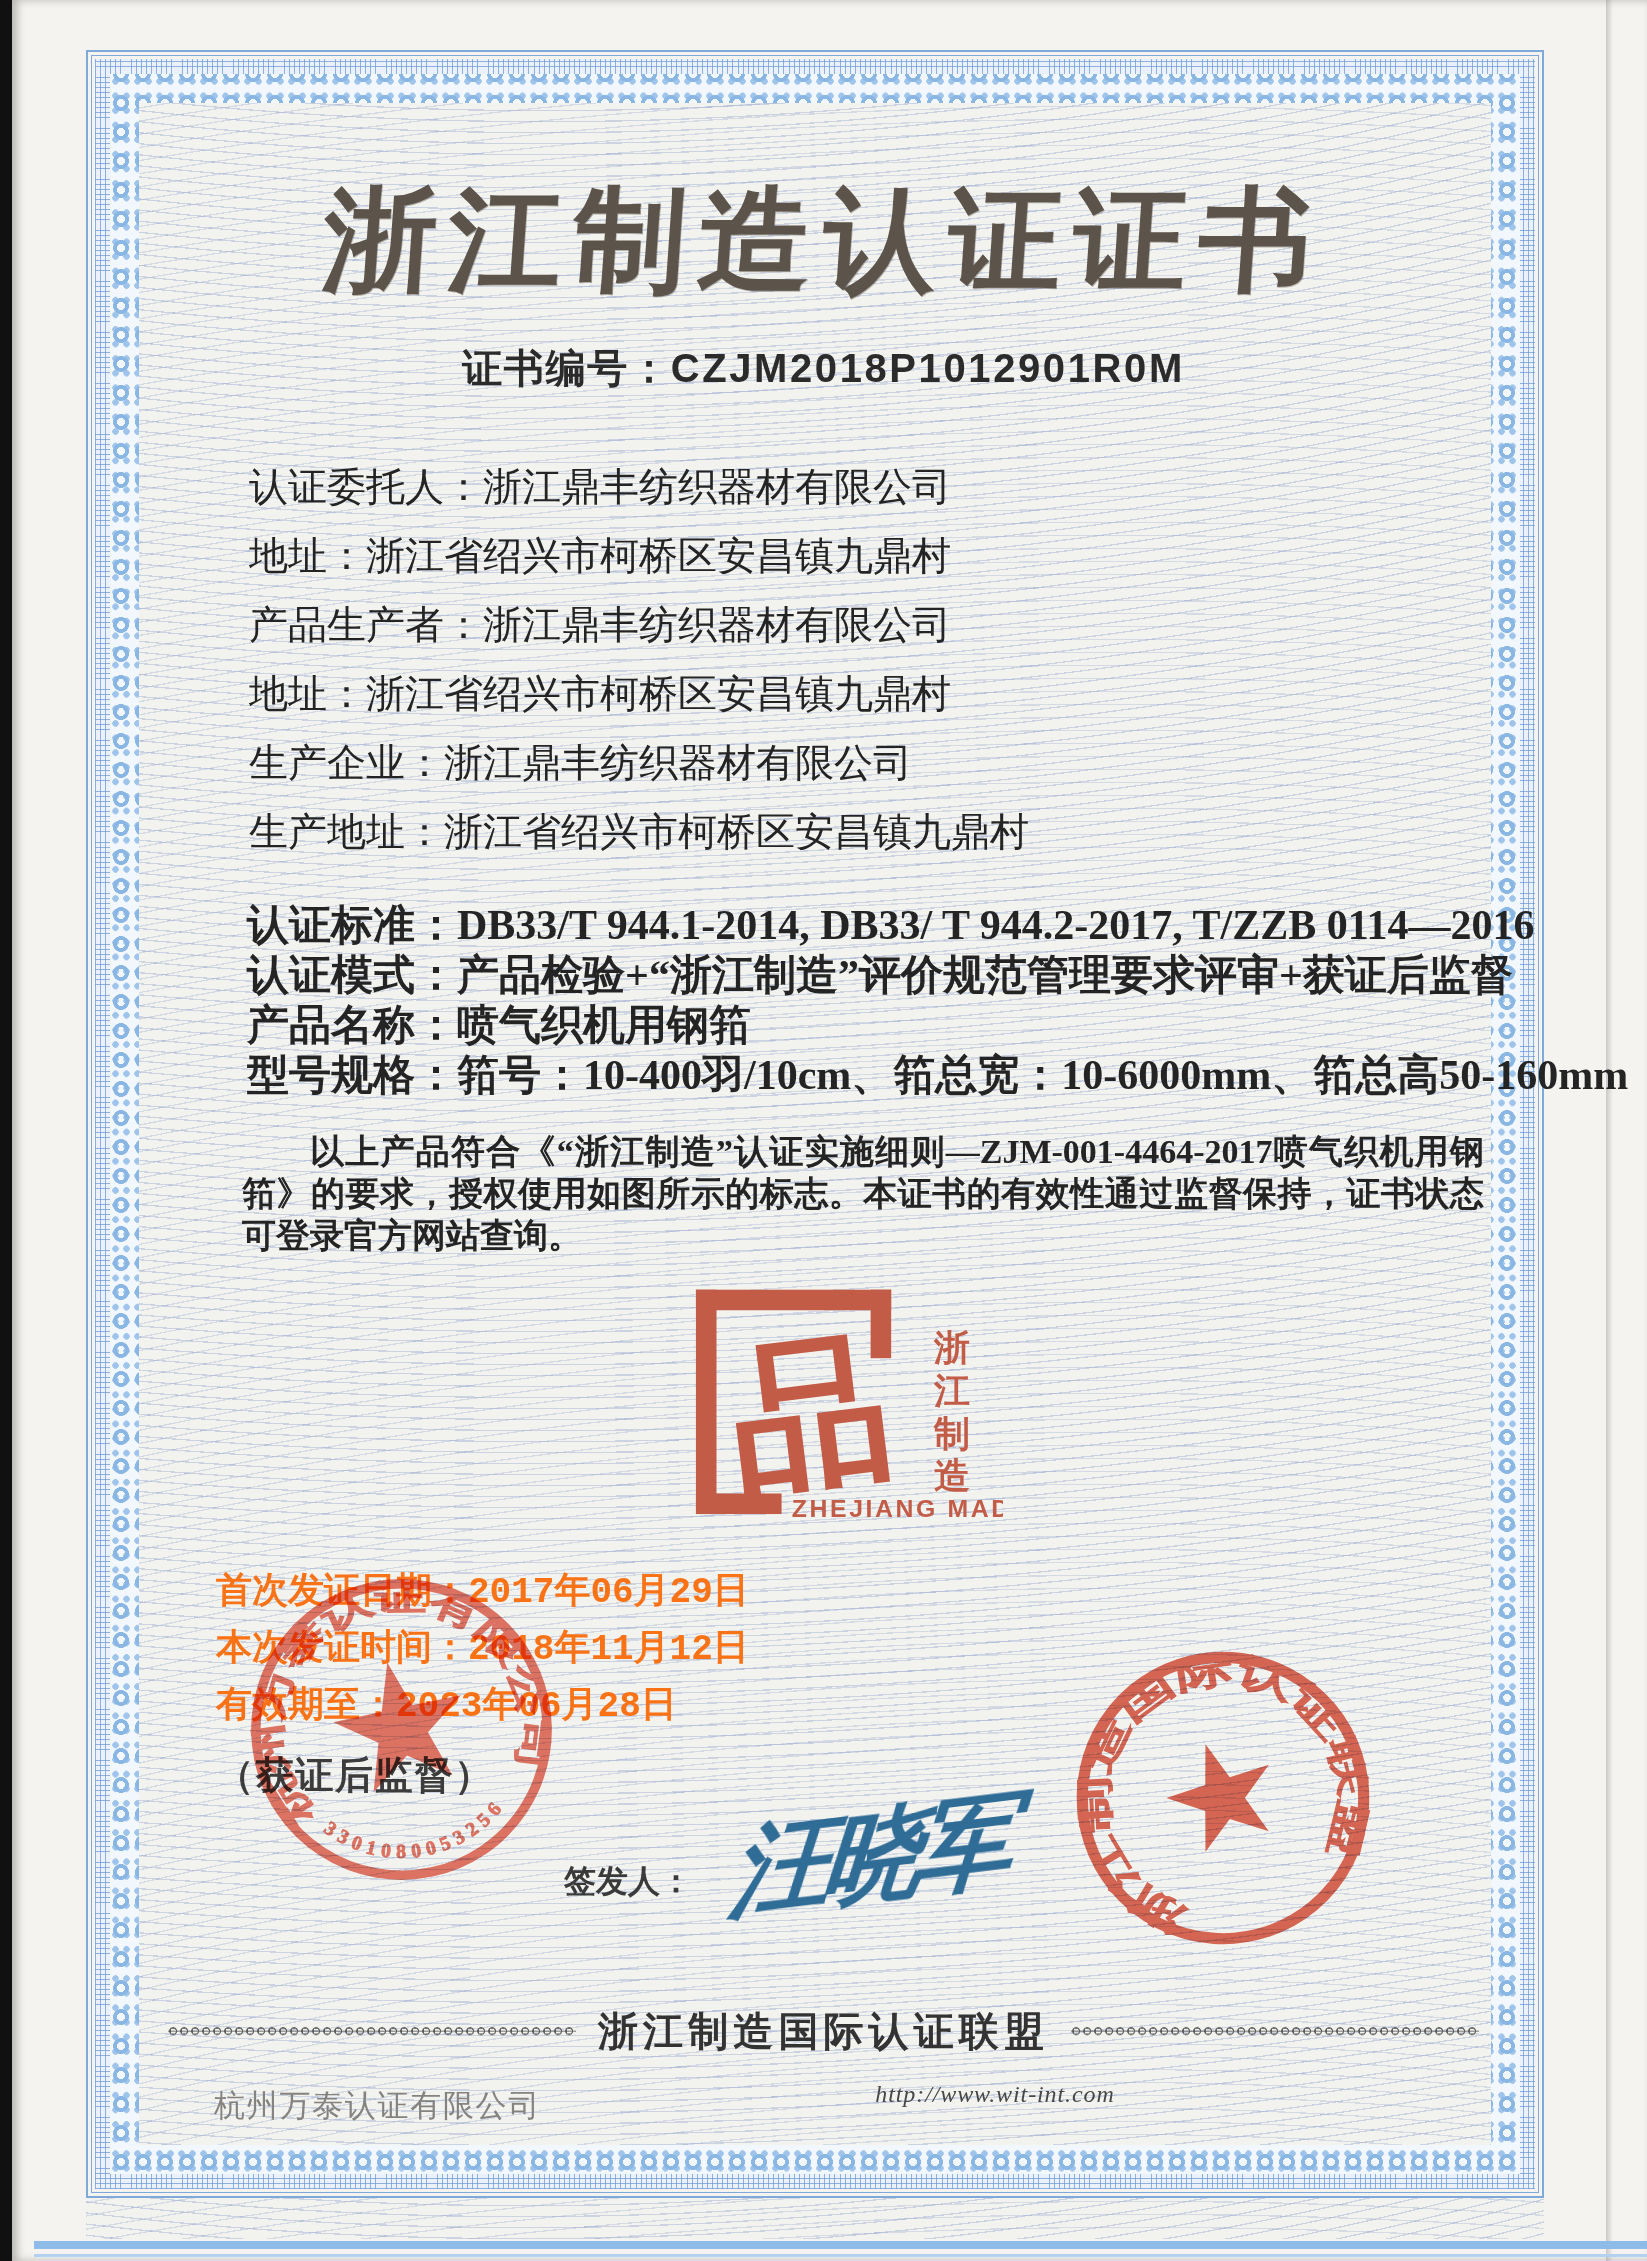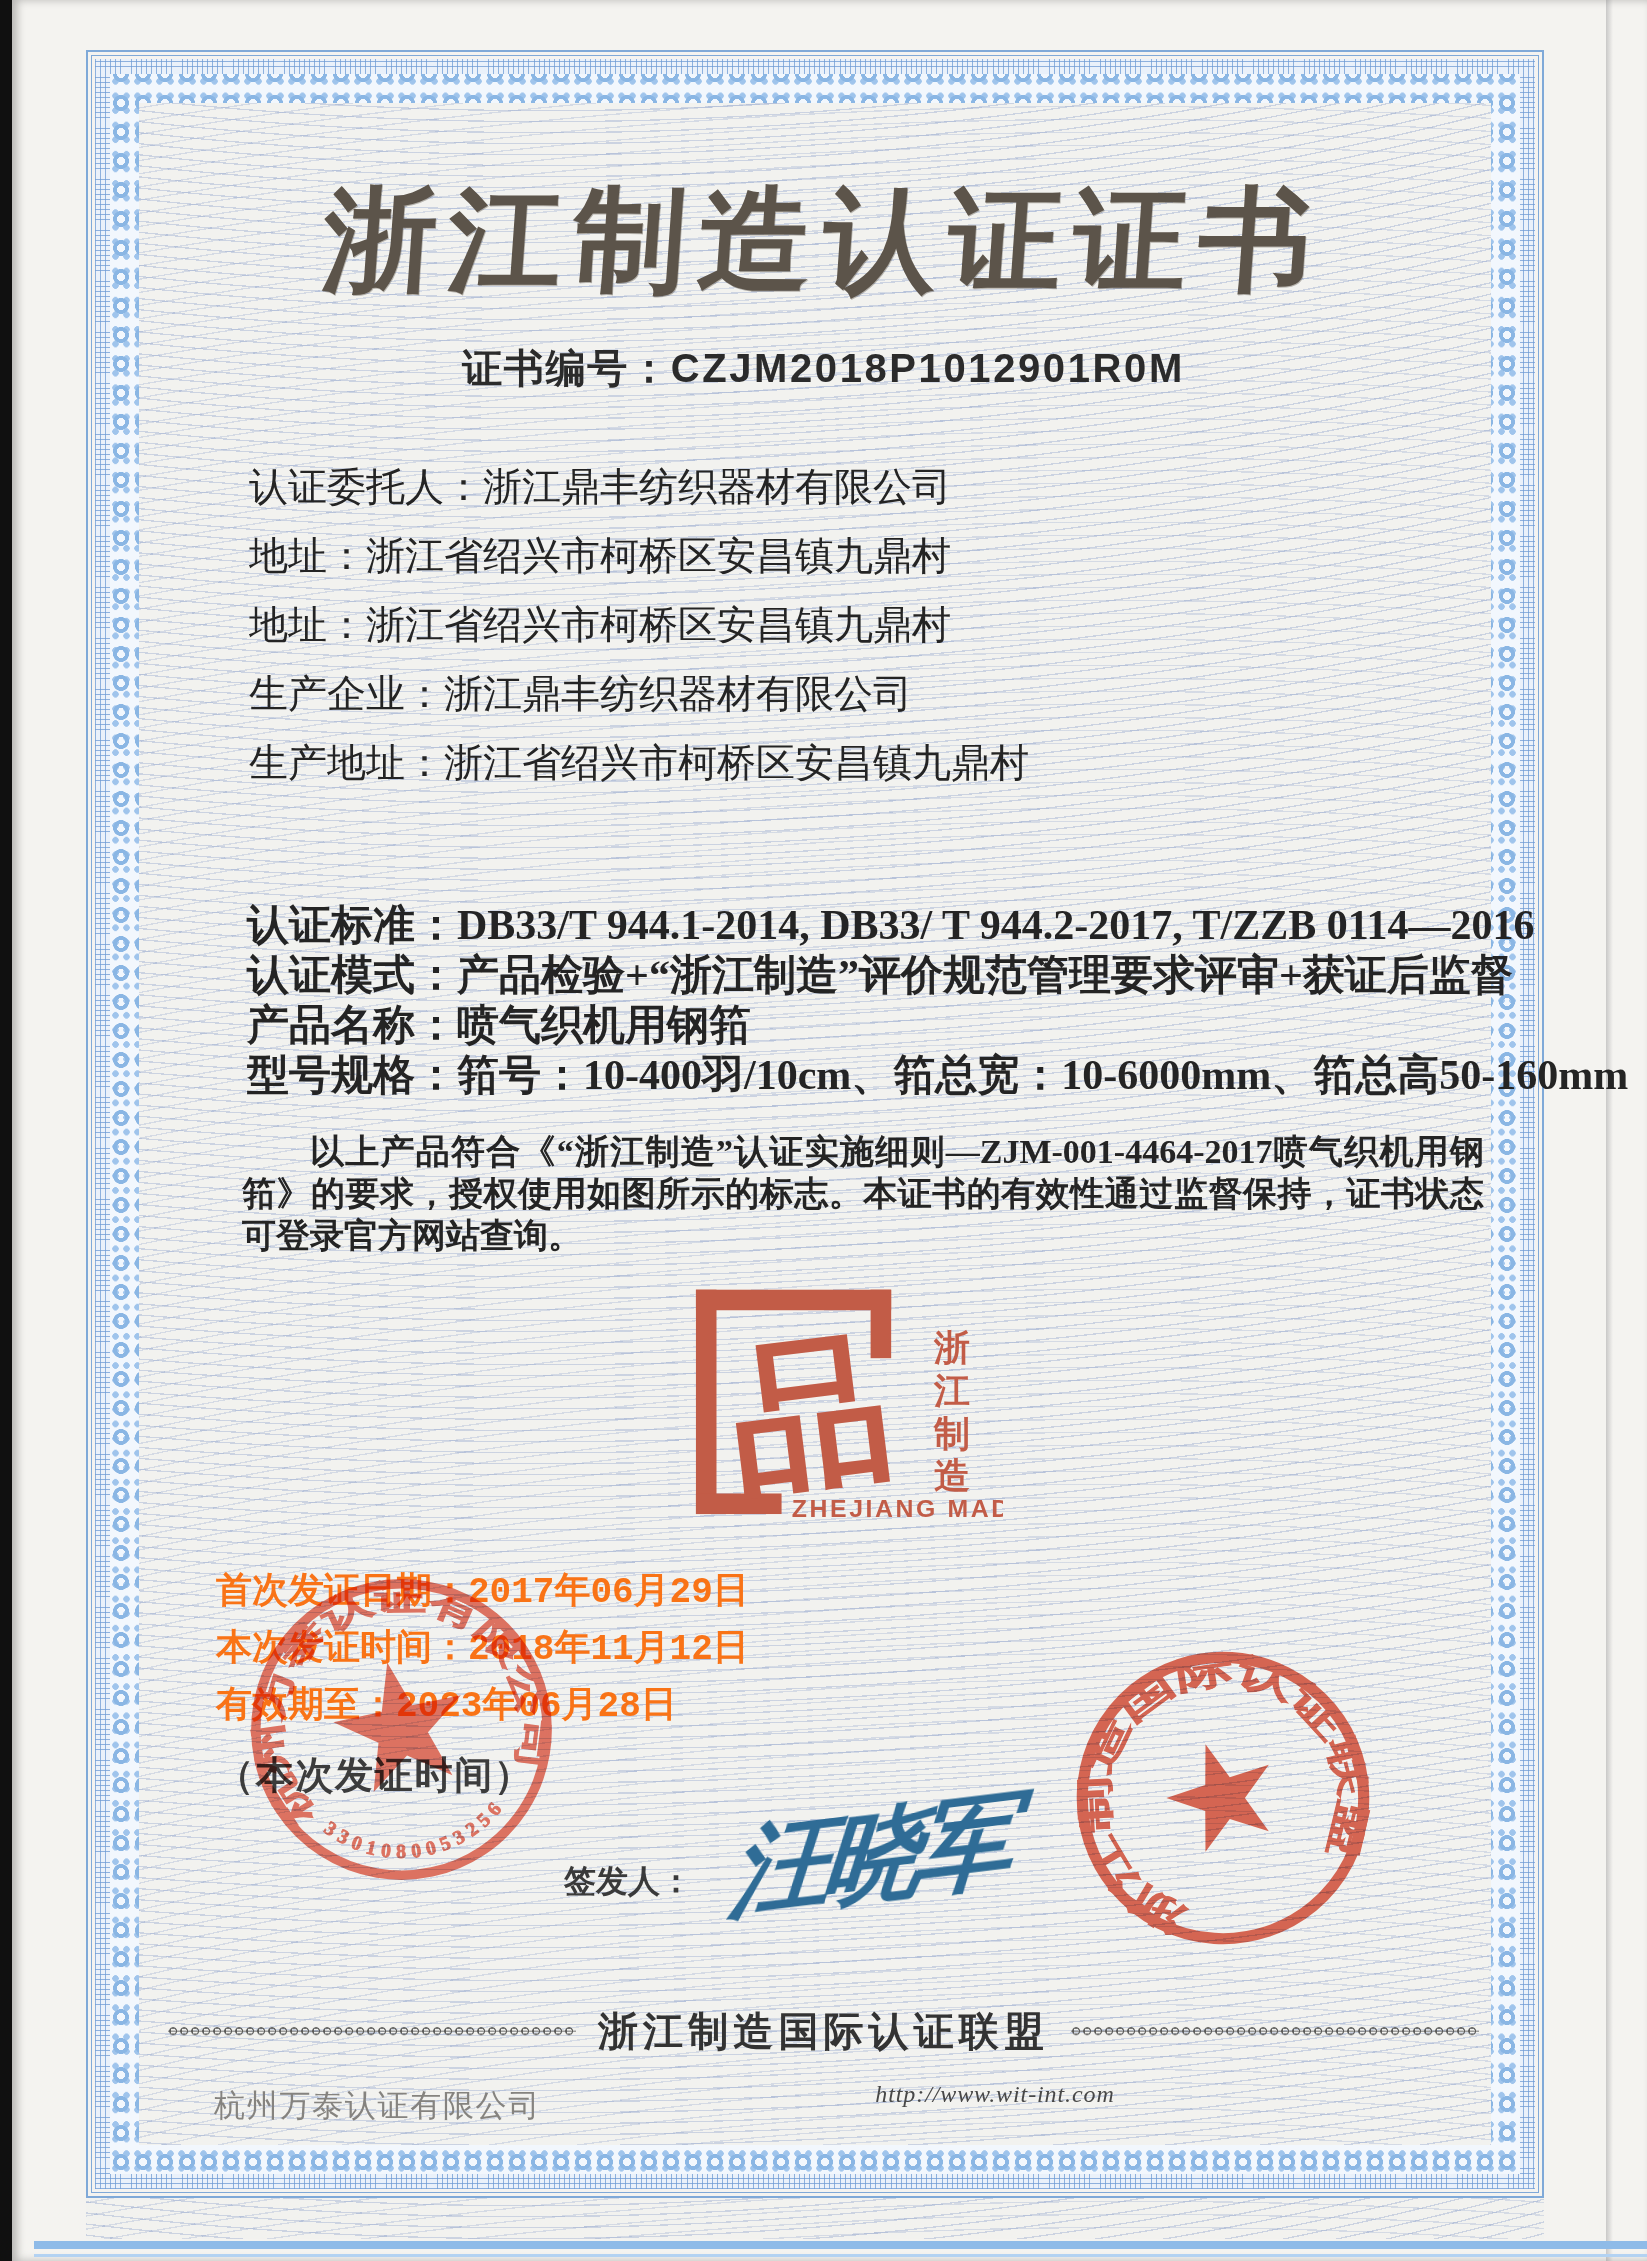--- a/index.html
+++ b/index.html
@@ -142,20 +142,21 @@
 
 <div class="title">浙江制造认证证书</div>
 
 <div class="certno">
   <span>证书编号：</span><span class="num">CZJM2018P1012901R0M</span>
 </div>
 
 <div class="parties">
   <div class="row"><span>认证委托人：</span><span>浙江鼎丰纺织器材有限公司</span></div>
   <div class="row"><span>地址：</span><span>浙江省绍兴市柯桥区安昌镇九鼎村</span></div>
+  <div class="row"><span>产品生产者：</span><span>浙江鼎丰纺织器材有限公司</span></div>
   <div class="row"><span>地址：</span><span>浙江省绍兴市柯桥区安昌镇九鼎村</span></div>
   <div class="row"><span>生产企业：</span><span>浙江鼎丰纺织器材有限公司</span></div>
   <div class="row"><span>生产地址：</span><span>浙江省绍兴市柯桥区安昌镇九鼎村</span></div>
 </div>
 
 <div class="details">
   <div class="row"><span>认证标准：</span><span>DB33/T 944.1-2014, DB33/ T 944.2-2017, T/ZZB 0114—2016</span></div>
   <div class="row"><span>认证模式：</span><span>产品检验+“浙江制造”评价规范管理要求评审+获证后监督</span></div>
   <div class="row"><span>产品名称：</span><span>喷气织机用钢筘</span></div>
   <div class="row"><span>型号规格：</span><span>筘号：10-400羽/10cm、筘总宽：10-6000mm、筘总高50-160mm</span></div>
@@ -179,21 +180,21 @@
   </g>
   <text x="130" y="282" font-size="29" font-weight="bold" fill="#c25c47" letter-spacing="3" font-family="'Liberation Sans','DejaVu Sans',sans-serif">ZHEJIANG MADE</text>
 </svg>
 
 <div class="dates">
   <div class="row"><span>首次发证日期：</span><span>2017年06月29日</span></div>
   <div class="row"><span>本次发证时间：</span><span>2018年11月12日</span></div>
   <div class="row"><span>有效期至：</span><span>2023年06月28日</span></div>
 </div>
 
-<div class="seal-note">（本次发证时间）</div>
+<div class="seal-note">（获证后监督）</div>
 
 <svg class="seal-left" viewBox="0 0 384 384">
   <g transform="rotate(-12 192 192)" fill="none" stroke="#e4604c">
     <circle cx="192" cy="192" r="170" stroke-width="11"></circle>
     <polygon fill="#e4604c" stroke="none" points="192,112 210.2,166.9 268.1,167.3 221.5,201.6 239,256.7 192,223 145,256.7 162.5,201.6 115.9,167.3 173.8,166.9"></polygon>
     <path id="sealL-top" d="M 77.3 272.3 A 140 140 0 1 1 306.7 272.3" fill="none" stroke="none"></path>
     <path id="sealL-bot" d="M 56.1 255.4 A 150 150 0 0 0 327.9 255.4" fill="none" stroke="none"></path>
     <text font-size="41" fill="#e4604c" font-weight="bold" class="seal-text">
       <textPath href="#sealL-top" startOffset="6" textLength="595" lengthAdjust="spacingAndGlyphs">杭州万泰认证有限公司</textPath>
     </text>

